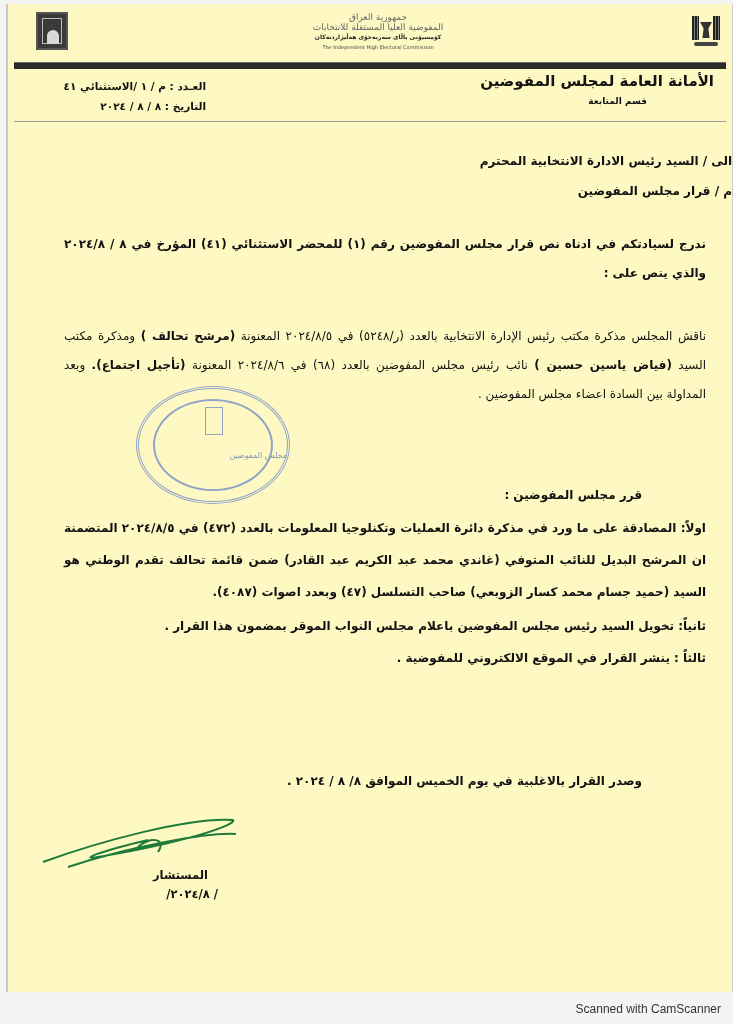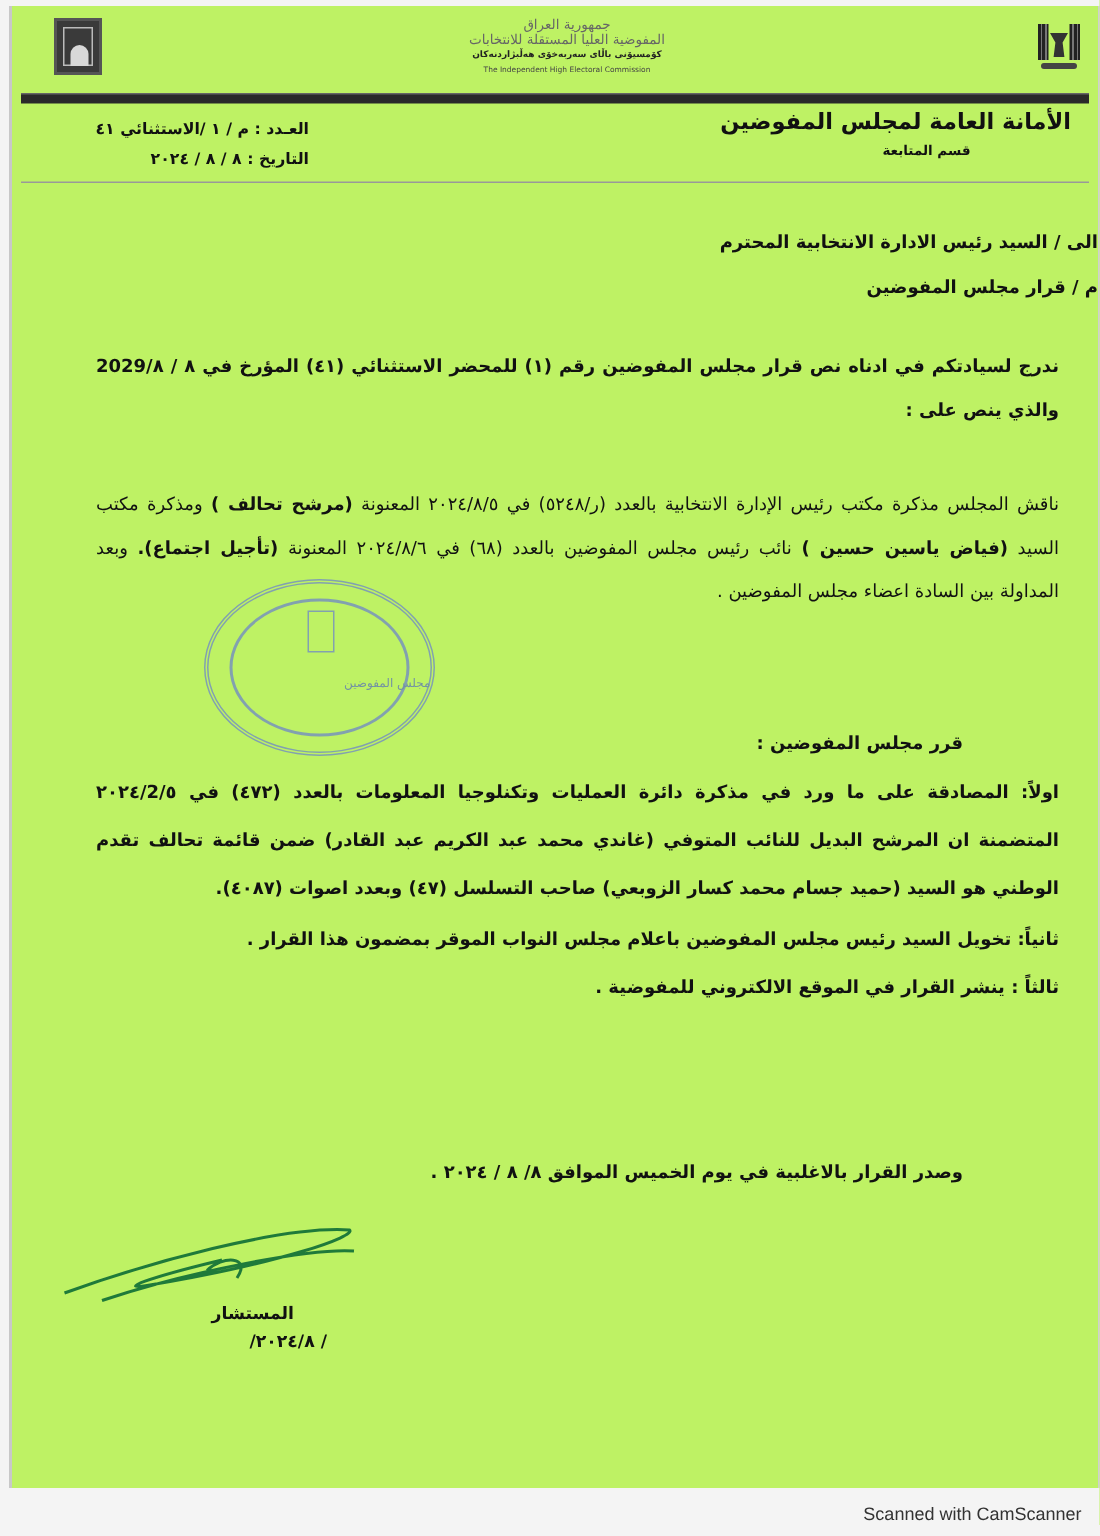--- a/index.html
+++ b/index.html
@@ -2,21 +2,21 @@
 <html><head>
 <meta charset="utf-8">
 <style>
   html, body { margin: 0; padding: 0; }
   body {
     width: 733px; height: 1024px; background: #f4f4f4; position: relative; overflow: hidden;
     font-family: "DejaVu Sans", sans-serif; color: #111;
   }
   .page {
     position: absolute; left: 6px; top: 4px; width: 724px; height: 988px;
-    background: #bef264; border-left: 2px solid #c8c8c8; border-right: 2px solid #cfcfcf;
+    background: #fef9c3; border-left: 2px solid #c8c8c8; border-right: 2px solid #cfcfcf;
   }
   .left-logo {
     position: absolute; left: 28px; top: 8px; width: 28px; height: 34px;
     background: #3a3a3a; border: 2px solid #555;
   }
   .left-logo .inner {
     position: absolute; left: 4px; top: 4px; right: 4px; bottom: 4px;
     border: 1px solid #bbb;
   }
   .left-logo .fig {
@@ -106,46 +106,46 @@
     <div>التاريخ : ٨ / ٨ / ٢٠٢٤</div>
   </div>
 
   <div class="thin-rule"></div>
 
   <div class="addressee">
     <div>الى / السيد رئيس الادارة الانتخابية المحترم</div>
     <div>م / قرار مجلس المفوضين</div>
   </div>
 
-  <div class="body-text p1">ندرج لسيادتكم في ادناه نص قرار مجلس المفوضين رقم (١) للمحضر الاستثنائي (٤١) المؤرخ في ٨ / 2029/٨ والذي ينص على :</div>
+  <div class="body-text p1">ندرج لسيادتكم في ادناه نص قرار مجلس المفوضين رقم (١) للمحضر الاستثنائي (٤١) المؤرخ في ٨ / ٢٠٢٤/٨ والذي ينص على :</div>
 
   <div class="body-text p2">
     <span>ناقش المجلس مذكرة مكتب رئيس الإدارة الانتخابية بالعدد (ر/٥٢٤٨) في ٢٠٢٤/٨/٥ المعنونة</span>
     <b>(مرشح تحالف )</b><span> ومذكرة مكتب السيد </span><b>(فياض ياسين حسين )</b><span> نائب رئيس مجلس المفوضين بالعدد (٦٨) في ٢٠٢٤/٨/٦ المعنونة </span><b>(تأجيل اجتماع).</b><span> وبعد المداولة بين السادة اعضاء مجلس المفوضين .</span>
   </div>
 
   <div class="stamp">
     <div class="ring"></div>
     <div class="box"></div>
     <div class="txt">مجلس المفوضين</div>
   </div>
 
   <div class="p3-title">قرر مجلس المفوضين :</div>
 
   <div class="decisions">
-    <p class="item">اولاً: المصادقة على ما ورد في مذكرة دائرة العمليات وتكنلوجيا المعلومات بالعدد (٤٧٢) في ٢٠٢٤/2/٥ المتضمنة ان المرشح البديل للنائب المتوفي (غاندي محمد عبد الكريم عبد القادر) ضمن قائمة تحالف تقدم الوطني هو السيد (حميد جسام محمد كسار الزوبعي) صاحب التسلسل (٤٧) وبعدد اصوات (٤٠٨٧).</p>
+    <p class="item">اولاً: المصادقة على ما ورد في مذكرة دائرة العمليات وتكنلوجيا المعلومات بالعدد (٤٧٢) في ٢٠٢٤/٨/٥ المتضمنة ان المرشح البديل للنائب المتوفي (غاندي محمد عبد الكريم عبد القادر) ضمن قائمة تحالف تقدم الوطني هو السيد (حميد جسام محمد كسار الزوبعي) صاحب التسلسل (٤٧) وبعدد اصوات (٤٠٨٧).</p>
     <p class="item second">ثانياً: تخويل السيد رئيس مجلس المفوضين باعلام مجلس النواب الموقر بمضمون هذا القرار .</p>
     <p class="item">ثالثاً : ينشر القرار في الموقع الالكتروني للمفوضية .</p>
   </div>
 
   <div class="issued">وصدر القرار بالاغلبية في يوم الخميس الموافق ٨/ ٨ / ٢٠٢٤ .</div>
 
   <svg class="signature" viewBox="0 0 200 60">
     <path d="M5 50 C 60 30, 150 5, 195 8 C 200 12, 150 30, 60 45 C 40 48, 60 40, 110 28 M30 55 C 90 35, 170 20, 198 22 M100 35 C 110 25, 130 25, 120 40" fill="none" stroke="#1f7a3a" stroke-width="2"></path>
   </svg>
 
   <div class="sig-block">
-    <div style="margin-right:42px">المستشار</div>
+    <div style="margin-right:30px">المستشار</div>
     <div style="margin-right:20px">/ ٢٠٢٤/٨/</div>
   </div>
 </div>
 
 <div class="cam">Scanned with CamScanner</div>
 
 </body></html>

